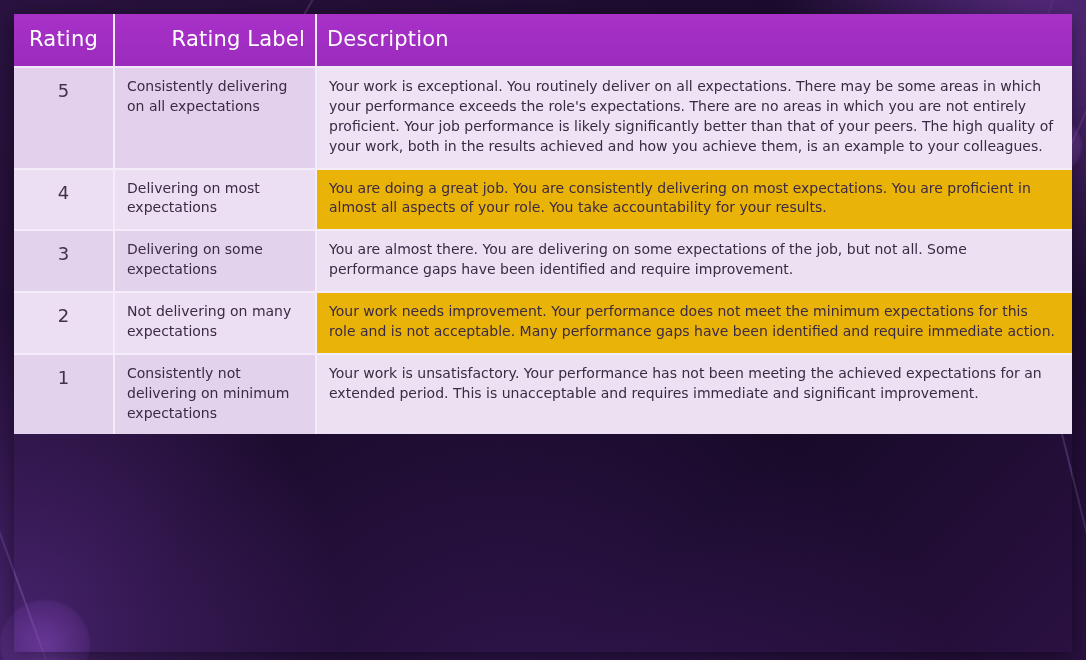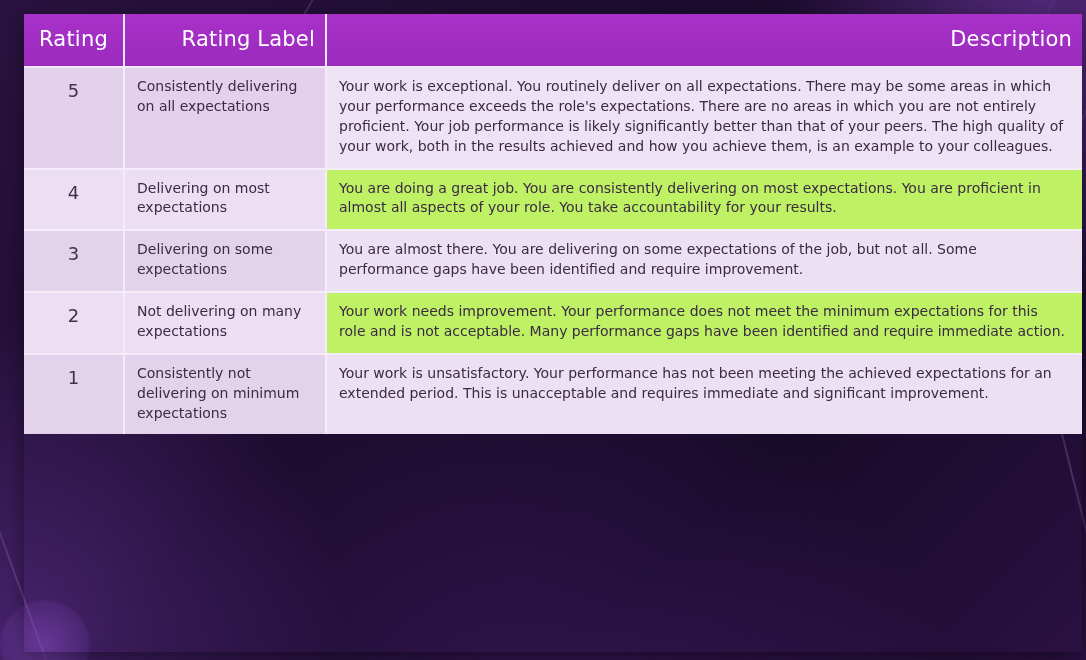--- a/index.html
+++ b/index.html
@@ -38,21 +38,21 @@
     position: absolute;
     border-radius: 50%;
     filter: blur(1px);
   }
   .b1 { left: 1030px; top: 120px; width: 52px; height: 52px; background: radial-gradient(circle, rgba(190,120,255,0.45), rgba(190,120,255,0)); }
   .b2 { left: 0px; top: 600px; width: 90px; height: 90px; background: radial-gradient(circle, rgba(170,100,240,0.35), rgba(170,100,240,0)); }
 
   
   .table-wrap {
     position: absolute;
-    left: 24px;
+    left: 14px;
     top: 14px;
     width: 1058px;
     height: 638px;
     box-shadow: 0 4px 18px rgba(0,0,0,0.45);
     overflow: hidden;
   }
   table.rating-table {
     border-collapse: collapse;
     width: 1058px;
     table-layout: fixed;
@@ -69,21 +69,21 @@
     font-weight: 400;
     font-size: 21px;
     padding: 13px 10px 15px 10px;
     border-right: 2px solid #f2e8f7;
     border-bottom: 2px solid #f2e8f7;
     letter-spacing: 0.2px;
   }
   thead th:last-child { border-right: none; }
   thead th.th-rating { text-align: center; }
   thead th.th-label { text-align: right; }
-  thead th.th-desc { text-align: right; }
+  thead th.th-desc { text-align: left; }
 
   tbody td {
     vertical-align: top;
     font-size: 14px;
     line-height: 1.42;
     color: #3b2a44;
     border-right: 2px solid #f4ecf8;
     border-bottom: 2px solid #f4ecf8;
     padding: 9px 12px 11px 12px;
   }
@@ -100,21 +100,21 @@
     color: #3b2a44;
   }
   tbody td.cell-desc {
     padding-right: 16px;
   }
 
   
   tr.band-a td.cell-rating, tr.band-a td.cell-label { background: #e3d2ec; }
   tr.band-a td.cell-desc { background: #ece0f3; }
   tr.band-b td.cell-rating, tr.band-b td.cell-label { background: #ecdff3; }
-  tr.band-b td.cell-desc { background: #bef264; }
+  tr.band-b td.cell-desc { background: #eab308; }
 
   tr.row-5 td.cell-rating, tr.row-5 td.cell-label { background: #e2d0ec; }
   tr.row-5 td.cell-desc { background: #eee3f4; }
 </style>
 </head>
 <body>
 
 <div class="bg-layer">
   <div class="bg-streak s1"></div>
   <div class="bg-streak s2"></div>

